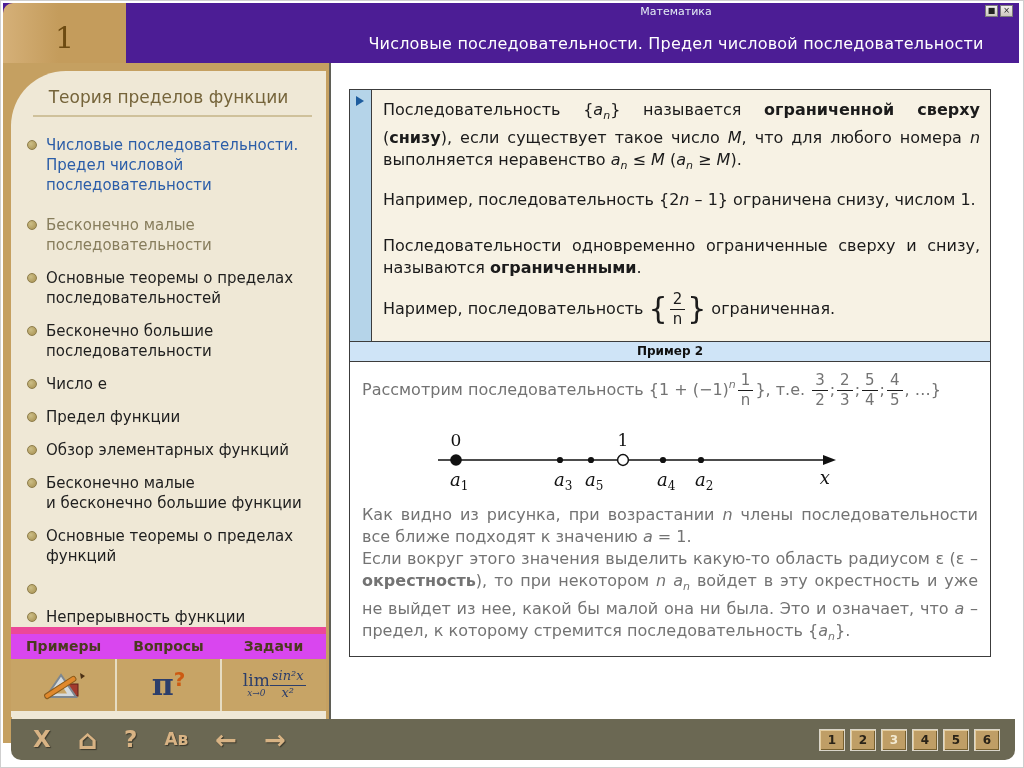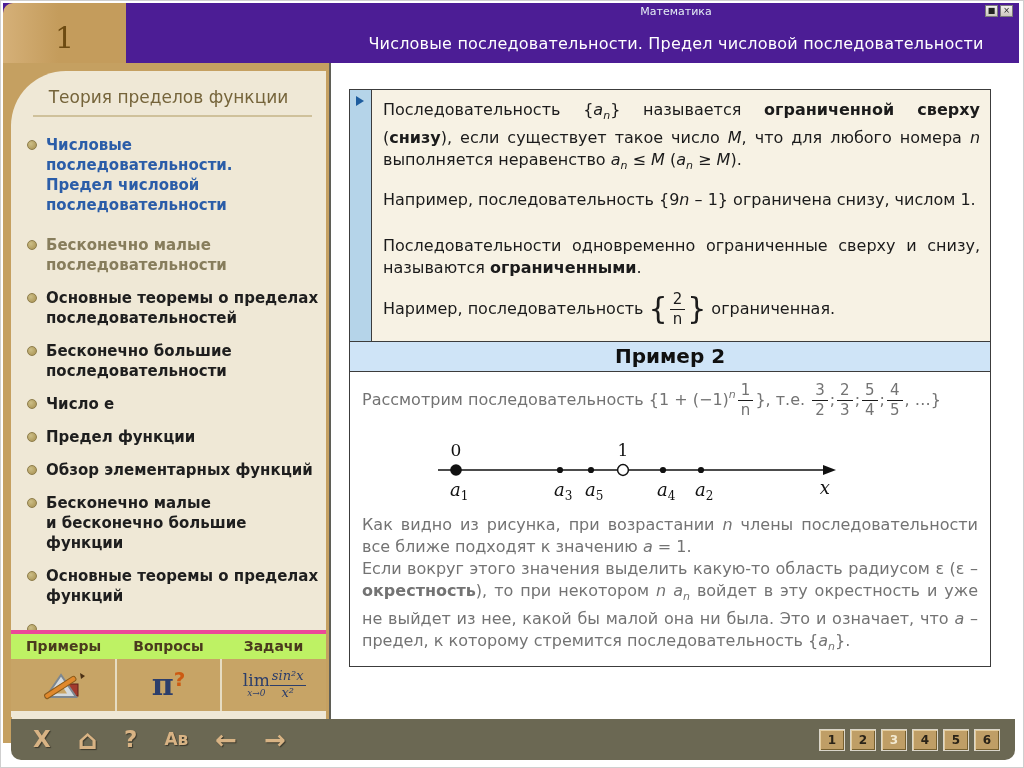--- a/index.html
+++ b/index.html
@@ -33,26 +33,26 @@
                    display:flex; flex-direction:column; }
   .sidebar-title { margin-top:16px; text-align:center; font-size:17px; color:#75643a; }
   .sidebar-hr { border:none; border-top:2px solid #cfc19b; margin:8px 14px 0 22px; }
   .menu { list-style:none; padding:18px 6px 0 16px; flex:1; overflow:hidden; }
   .menu-item { display:flex; gap:9px; margin-bottom:13px; font-size:15px; line-height:20px;
                cursor:pointer; }
   .menu-item:first-child { margin-bottom:20px; }
   .bullet { flex:none; width:10px; height:10px; border-radius:50%; margin-top:5px;
             background:radial-gradient(circle at 35% 35%, #ccbe86, #a68f50);
             border:1px solid #8d7c49; }
-  .mi-label { white-space:pre-line;font-weight:bold; }
+  .mi-label { white-space:pre-line; }
   .menu-item.active .mi-label { color:#2b5da8; }
   .menu-item.visited .mi-label { color:#877d5c; }
   .menu-item.normal .mi-label { color:#1e1e1e; }
 
-  .tab-labels { display:flex; background:#bef264; border-top:4px solid #ec4899; }
+  .tab-labels { display:flex; background:#d946ef; border-top:7px solid #ec4899; }
   .tab-label { flex:1; text-align:center; font-weight:bold; font-size:14px; color:#4a3a1e;
                padding:4px 0 5px; cursor:pointer; }
   .tab-icons { display:flex; background:#c7a466; height:52px; }
   .tab-cell { flex:1; display:flex; align-items:center; justify-content:center; cursor:pointer; }
   .tab-cell + .tab-cell { border-left:2px solid #e6dcc2; }
   .tabs-bottom-strip { height:8px; background:#efe8d6; }
   .pi-glyph { font-family:"DejaVu Serif", serif; font-size:30px; font-weight:bold; color:#2c3e6b;
               line-height:1; }
   .q-glyph { font-size:20px; font-weight:bold; color:#cc5a12; position:relative; top:-9px; }
   .lim-icon { display:flex; align-items:center; color:#2c3e6b;
@@ -76,21 +76,21 @@
                 border-bottom:5px solid transparent; }
   .box-body { flex:1; padding:9px 10px 10px 11px; font-size:16px; line-height:22px;
               color:#1b1b1b; }
   .box-body p { text-align:justify; margin-bottom:12px; }
   .box-body p.mb-lg { margin-bottom:24px; }
   .box-body p.no-just { text-align:left; }
 
   .example-box { position:absolute; top:278px; left:18px; width:642px;
                  background:#ffffff; border:1px solid #3c3c3c; }
   .example-header { background:#cfe4f7; border-bottom:1px solid #3c3c3c; text-align:center;
-                    font-weight:bold; font-size:20px; color:#101010; padding:2px 0 3px; }
+                    font-weight:bold; font-size:12px; color:#101010; padding:2px 0 3px; }
   .example-body { padding:10px 12px 8px; font-size:16px; line-height:22px; color:#737373; }
   .example-body p { text-align:justify; margin:0; }
   .example-body p.formula-line { text-align:left; margin-bottom:6px; }
   .figure-wrap { margin:12px 0 4px; }
   .fig-var { font-family:"DejaVu Serif", serif; font-style:italic; font-size:18px; fill:#111; }
   .fig-num { font-family:"DejaVu Serif", serif; font-size:17px; fill:#111; }
 
   
   .rt-i { font-style:italic; }
   .rt-b { font-weight:bold; }
@@ -235,21 +235,21 @@
   </div>
 
   <div class="content">
 
     <div class="def-box">
       <div class="box-accent">
         <span class="box-marker"></span>
       </div>
       <div class="box-body">
         <p><span class="">Последовательность {</span><span class="rt-i">a</span><span class="rt-i rt-sub">n</span><span class="">} называется </span><span class="rt-b">ограниченной сверху</span><span class=""> (</span><span class="rt-b">снизу</span><span class="">), если существует такое число </span><span class="rt-i">M</span><span class="">, что для любого номера </span><span class="rt-i">n</span><span class=""> выполняется неравенство </span><span class="rt-i">a</span><span class="rt-i rt-sub">n</span><span class=""> ≤ </span><span class="rt-i">M</span><span class=""> (</span><span class="rt-i">a</span><span class="rt-i rt-sub">n</span><span class=""> ≥ </span><span class="rt-i">M</span><span class="">).</span></p>
-        <p class="mb-lg no-just"><span class="">Например, последовательность {9</span><span class="rt-i">n</span><span class=""> – 1} ограничена снизу, числом 1.</span></p>
+        <p class="mb-lg no-just"><span class="">Например, последовательность {2</span><span class="rt-i">n</span><span class=""> – 1} ограничена снизу, числом 1.</span></p>
         <p><span class="">Последовательности одновременно ограниченные сверху и снизу, называются </span><span class="rt-b">ограниченными</span><span class="">.</span></p>
         <p class="no-just"><span class="">Наример, последовательность </span><span class="rt-brace">{</span><span class="rt-frac">
               <span class="num">2</span>
               <span class="den">n</span>
             </span><span class="rt-brace">}</span><span class=""> ограниченная.</span></p>
       </div>
     </div>
 
     <div class="example-box">
       <div class="example-header">Пример 2</div>

